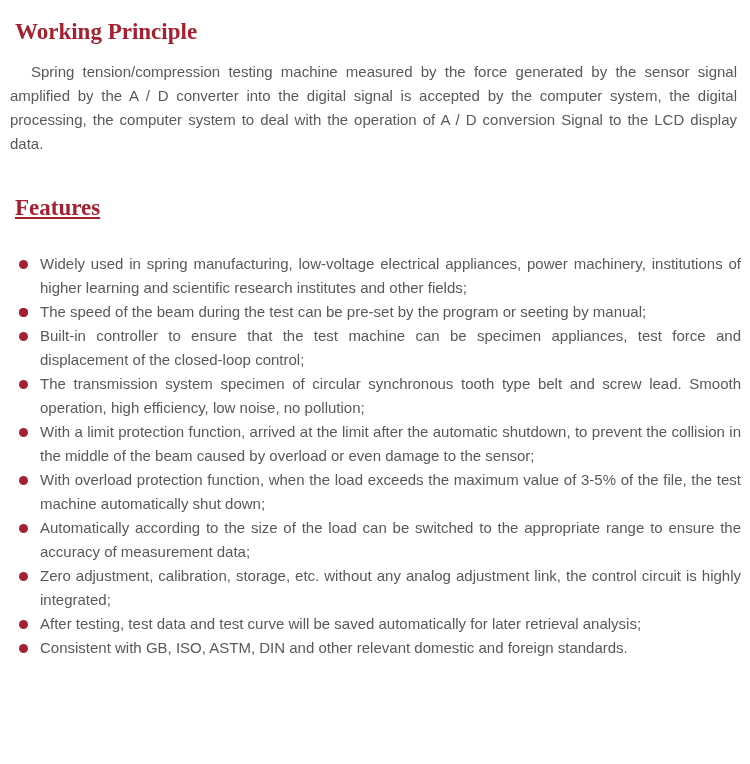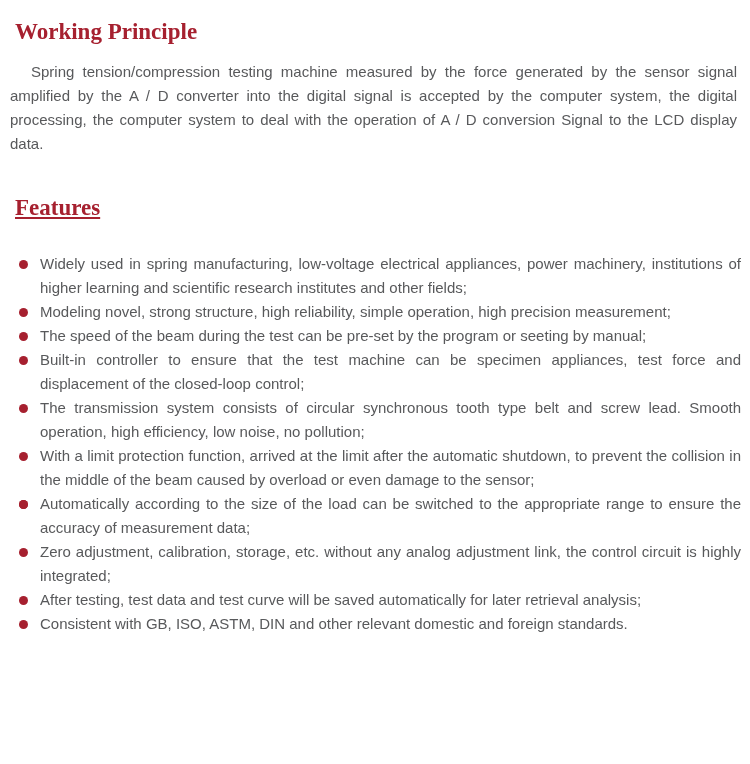--- a/index.html
+++ b/index.html
@@ -66,25 +66,25 @@
 <div class="page">
 
   <h2 class="section-heading" id="working-principle-heading">Working Principle</h2>
 
   <p class="intro-paragraph">Spring tension/compression testing machine measured by the force generated by the sensor signal amplified by the A / D converter into the digital signal is accepted by the computer system, the digital processing, the computer system to deal with the operation of A / D conversion Signal to the LCD display data.</p>
 
   <h2 class="section-heading" id="features-heading">Features</h2>
 
   <ul class="feature-list" id="feature-list">
       <li class="feature-item"><span class="bullet"></span><span>Widely used in spring manufacturing, low-voltage electrical appliances, power machinery, institutions of higher learning and scientific research institutes and other fields;</span></li>
-      <li class="feature-item"><span class="bullet"></span><span>Modeling novel, strong structure, high reliability, simple operation, high precision measurement;</span></li>
+      <li class="feature-item"><span class="bullet"></span></li>
       <li class="feature-item"><span class="bullet"></span><span>The speed of the beam during the test can be pre-set by the program or seeting by manual;</span></li>
       <li class="feature-item"><span class="bullet"></span><span>Built-in controller to ensure that the test machine can be specimen appliances, test force and displacement of the closed-loop control;</span></li>
-      <li class="feature-item"><span class="bullet"></span><span>The transmission system consists of circular synchronous tooth type belt and screw lead. Smooth operation, high efficiency, low noise, no pollution;</span></li>
+      <li class="feature-item"><span class="bullet"></span><span>The transmission system specimen of circular synchronous tooth type belt and screw lead. Smooth operation, high efficiency, low noise, no pollution;</span></li>
       <li class="feature-item"><span class="bullet"></span><span>With a limit protection function, arrived at the limit after the automatic shutdown, to prevent the collision in the middle of the beam caused by overload or even damage to the sensor;</span></li>
-      <li class="feature-item"><span class="bullet"></span></li>
+      <li class="feature-item"><span class="bullet"></span><span>With overload protection function, when the load exceeds the maximum value of 3-5% of the file, the test machine automatically shut down;</span></li>
       <li class="feature-item"><span class="bullet"></span><span>Automatically according to the size of the load can be switched to the appropriate range to ensure the accuracy of measurement data;</span></li>
       <li class="feature-item"><span class="bullet"></span><span>Zero adjustment, calibration, storage, etc. without any analog adjustment link, the control circuit is highly integrated;</span></li>
       <li class="feature-item"><span class="bullet"></span><span>After testing, test data and test curve will be saved automatically for later retrieval analysis;</span></li>
       <li class="feature-item"><span class="bullet"></span><span>Consistent with GB, ISO, ASTM, DIN and other relevant domestic and foreign standards.</span></li>
     </ul>
 
 </div>
 
 </body></html>

